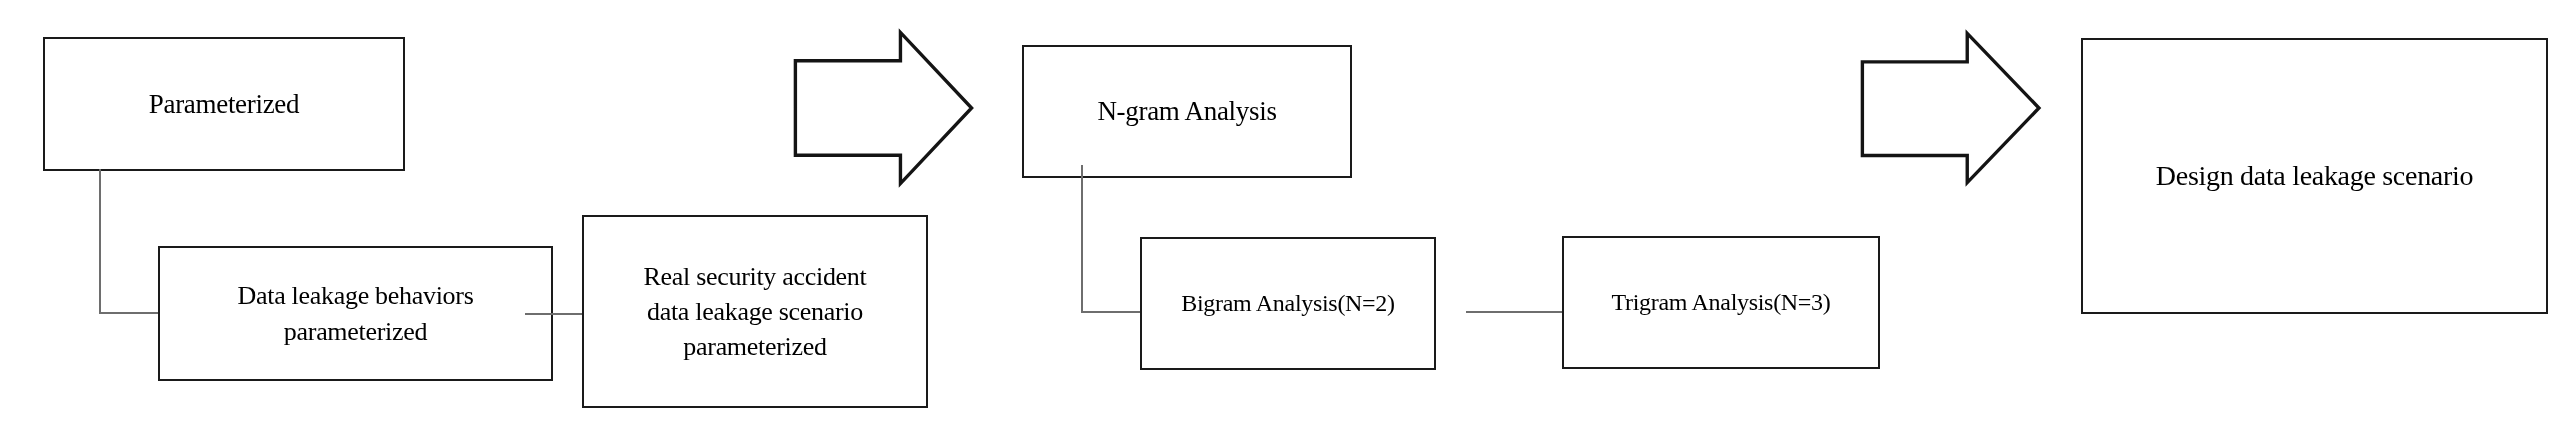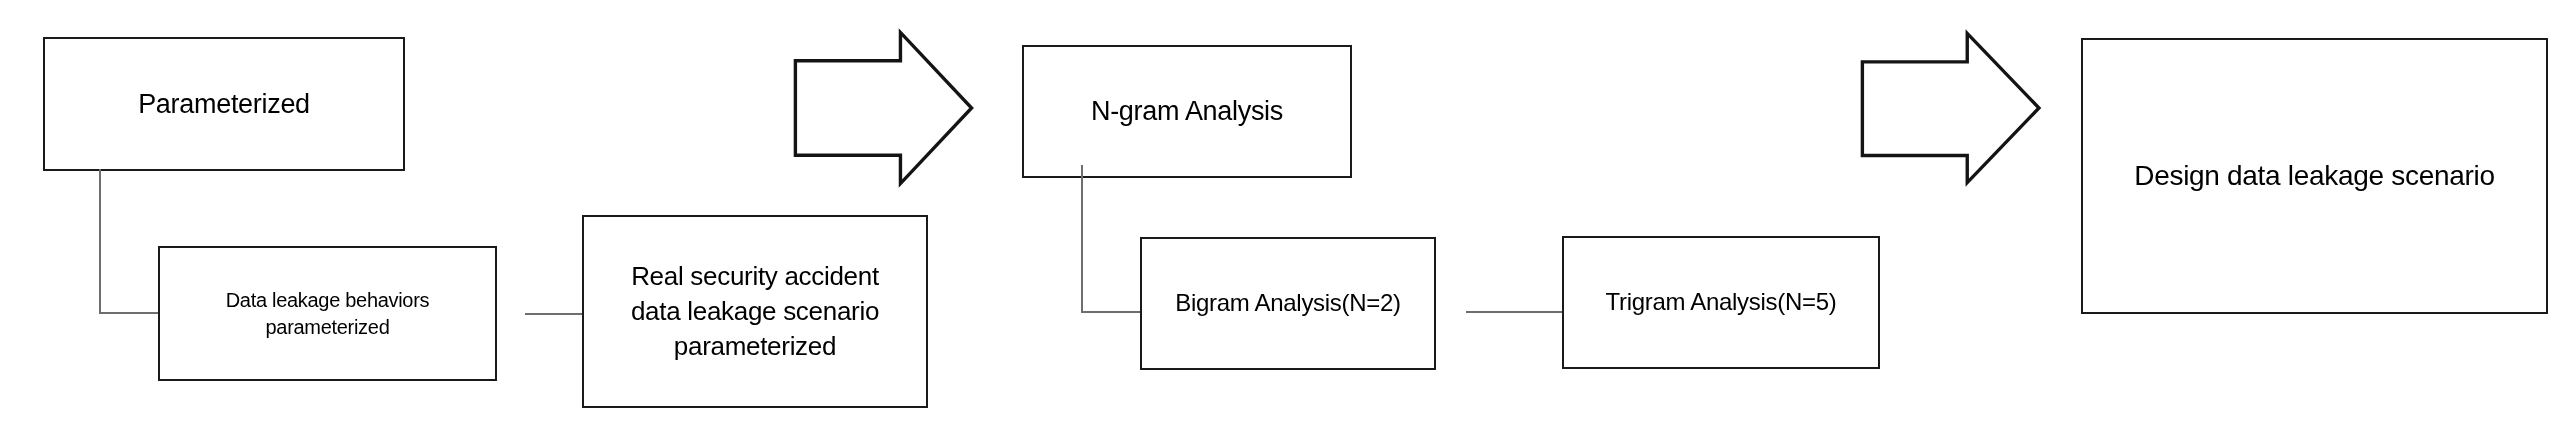--- a/index.html
+++ b/index.html
@@ -22,36 +22,36 @@
     box-sizing: border-box;
     background: #ffffff;
     border: 2px solid #1a1a1a;
     display: flex;
     align-items: center;
     justify-content: center;
     text-align: center;
     color: #000000;
     line-height: 1.35;
     padding: 2.7px 6.8px;
-    font-family: Liberation Sans, sans-serif;
+    font-family: Liberation Serif, serif;
     letter-spacing: -0.3px;
   }
   .node .label {
     display: block;
     width: 100%;
     white-space: pre-line;
   }
   
   #node-parameterized {
     left: 43px;  top: 37px;   width: 362px;  height: 134px;
     font-size: 27px;
   }
   #node-behaviors {
-    left: 158px; top: 246px;  width: 339px;  height: 135px;
-    font-size: 20px;
+    left: 158px; top: 246px;  width: 395px;  height: 135px;
+    font-size: 26px;
   }
   #node-realsec {
     left: 582px; top: 215px;  width: 346px;  height: 193px;
     font-size: 26px;
   }
   #node-ngram {
     left: 1022px; top: 45px;  width: 330px;  height: 133px;
     font-size: 27px;
   }
   #node-bigram {
@@ -135,21 +135,21 @@
   <div class="conn conn-v" id="conn-c-v"></div>
   <div class="conn conn-h" id="conn-c-h"></div>
 
   <div class="node" id="node-bigram">
     <span class="label">Bigram Analysis(N=2)</span>
   </div>
 
   <div class="conn conn-h" id="conn-d-h"></div>
 
   <div class="node" id="node-trigram">
-    <span class="label">Trigram Analysis(N=5)</span>
+    <span class="label">Trigram Analysis(N=3)</span>
   </div>
 
   <div class="block-arrow" id="arrow-2">
     <svg viewBox="0 0 272 236" preserveAspectRatio="none">
       <polygon points="5,50 160,50 160,8 266,118 160,228 160,188 5,188"></polygon>
     </svg>
   </div>
 
   <div class="node" id="node-design">
     <span class="label">Design data leakage scenario</span>

